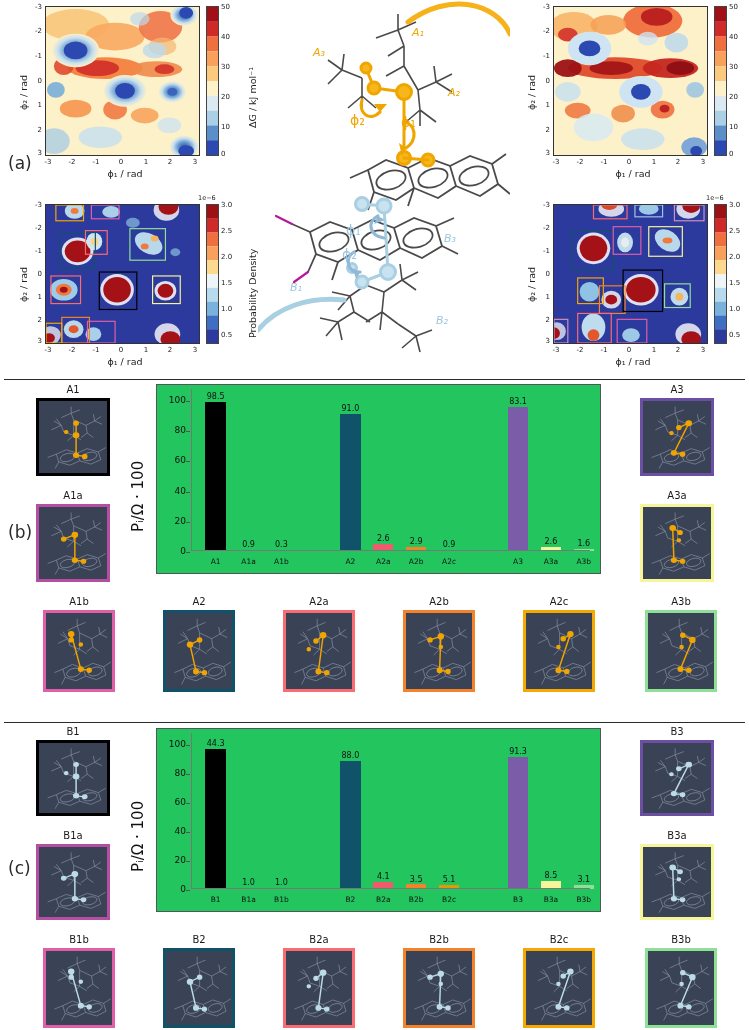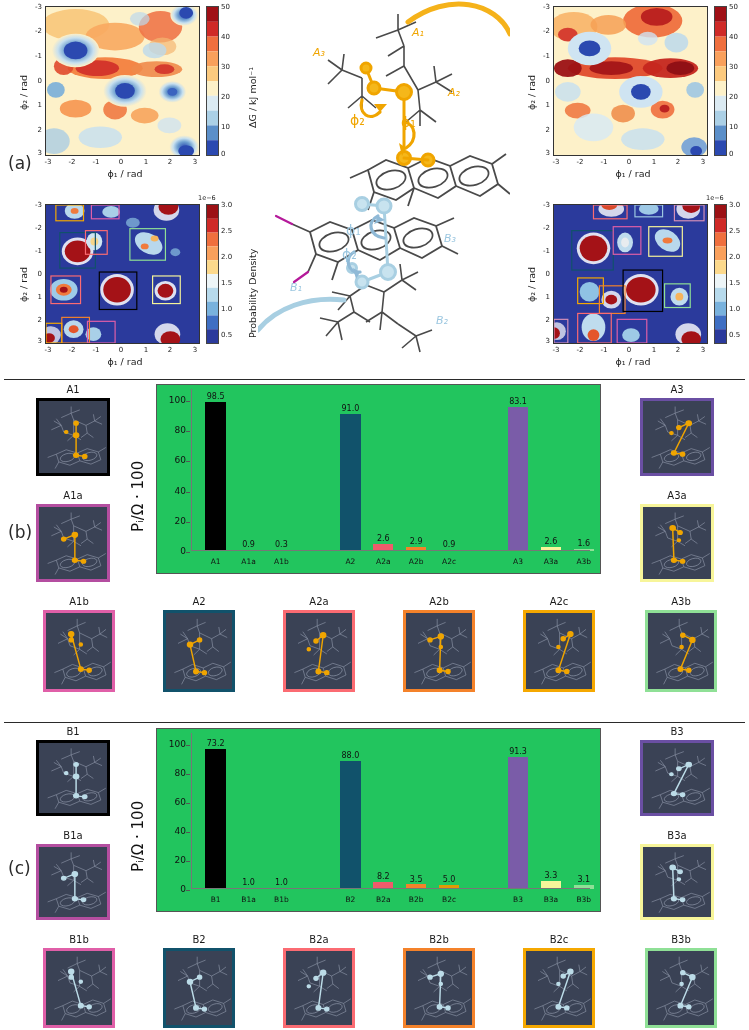--- a/index.html
+++ b/index.html
@@ -1130,45 +1130,45 @@
       <circle cx="68" cy="98" r="3.4"></circle>
     </g>
   </svg>
         </div>
       </div>
     </div>
 
   <div class="bar-chart" id="chart-c-box" style="left:156px; top:2px; width:445px; height:184px;">
     <div class="bc-plot" id="chart-c-plot">
         <div class="bar" style="left: 48.4623px; width: 20.3787px; height: 139.875px; bottom: 22px; background: rgb(0, 0, 0);"></div>
-        <div class="bar-val" style="left: 36.4623px; width: 44.3787px; top: 10.1255px;">73.2</div>
+        <div class="bar-val" style="left: 36.4623px; width: 44.3787px; top: 10.1255px;">44.3</div>
         <div class="bar-cat" style="left: 34.4623px; width: 48.3787px; top: 166px;">B1</div>
         <div class="bar" style="left: 81.3311px; width: 20.3787px; height: 1.45098px; bottom: 22px; background: rgb(155, 81, 160);"></div>
         <div class="bar-val" style="left: 69.3311px; width: 44.3787px; top: 148.549px;">1.0</div>
         <div class="bar-cat" style="left: 67.3311px; width: 48.3787px; top: 166px;">B1a</div>
         <div class="bar" style="left: 114.2px; width: 20.3787px; height: 1.45098px; bottom: 22px; background: rgb(212, 143, 184);"></div>
         <div class="bar-val" style="left: 102.2px; width: 44.3787px; top: 148.549px;">1.0</div>
         <div class="bar-cat" style="left: 100.2px; width: 48.3787px; top: 166px;">B1b</div>
         <div class="bar" style="left: 183.225px; width: 20.3787px; height: 127.686px; bottom: 22px; background: rgb(17, 82, 107);"></div>
         <div class="bar-val" style="left: 171.225px; width: 44.3787px; top: 22.3137px;">88.0</div>
         <div class="bar-cat" style="left: 169.225px; width: 48.3787px; top: 166px;">B2</div>
         <div class="bar" style="left: 216.093px; width: 20.3787px; height: 6.96471px; bottom: 22px; background: rgb(239, 91, 107);"></div>
-        <div class="bar-val" style="left: 204.093px; width: 44.3787px; top: 143.035px;">8.2</div>
+        <div class="bar-val" style="left: 204.093px; width: 44.3787px; top: 143.035px;">4.1</div>
         <div class="bar-cat" style="left: 202.093px; width: 48.3787px; top: 166px;">B2a</div>
         <div class="bar" style="left: 248.962px; width: 20.3787px; height: 5.07843px; bottom: 22px; background: rgb(244, 130, 42);"></div>
         <div class="bar-val" style="left: 236.962px; width: 44.3787px; top: 146px;">3.5</div>
         <div class="bar-cat" style="left: 234.962px; width: 48.3787px; top: 166px;">B2b</div>
         <div class="bar" style="left: 281.831px; width: 20.3787px; height: 3.91765px; bottom: 22px; background: rgb(224, 154, 4);"></div>
-        <div class="bar-val" style="left: 269.831px; width: 44.3787px; top: 146.082px;">5.0</div>
+        <div class="bar-val" style="left: 269.831px; width: 44.3787px; top: 146.082px;">5.1</div>
         <div class="bar-cat" style="left: 267.831px; width: 48.3787px; top: 166px;">B2c</div>
         <div class="bar" style="left: 350.856px; width: 20.3787px; height: 132.475px; bottom: 22px; background: rgb(122, 92, 168);"></div>
         <div class="bar-val" style="left: 338.856px; width: 44.3787px; top: 17.5255px;">91.3</div>
         <div class="bar-cat" style="left: 336.856px; width: 48.3787px; top: 166px;">B3</div>
         <div class="bar" style="left: 383.725px; width: 20.3787px; height: 7.5451px; bottom: 22px; background: rgb(247, 245, 154);"></div>
-        <div class="bar-val" style="left: 371.725px; width: 44.3787px; top: 142.455px;">3.3</div>
+        <div class="bar-val" style="left: 371.725px; width: 44.3787px; top: 142.455px;">8.5</div>
         <div class="bar-cat" style="left: 369.725px; width: 48.3787px; top: 166px;">B3a</div>
         <div class="bar" style="left: 416.593px; width: 20.3787px; height: 4.49804px; bottom: 22px; background: rgb(143, 224, 150);"></div>
         <div class="bar-val" style="left: 404.593px; width: 44.3787px; top: 145.502px;">3.1</div>
         <div class="bar-cat" style="left: 402.593px; width: 48.3787px; top: 166px;">B3b</div>
         <div style="position: absolute; left: 34px; right: 10px; bottom: 22px; height: 1px; background: rgb(119, 119, 119);"></div>
         <div style="position: absolute; left: 34px; top: 4px; bottom: 22px; width: 1px; background: rgb(119, 119, 119);"></div>
       </div>
   </div>
   <div class="ylabel" style="left:129px; top:146px; transform:rotate(-90deg);">
     <span>Pᵢ/Ω · 100</span>

